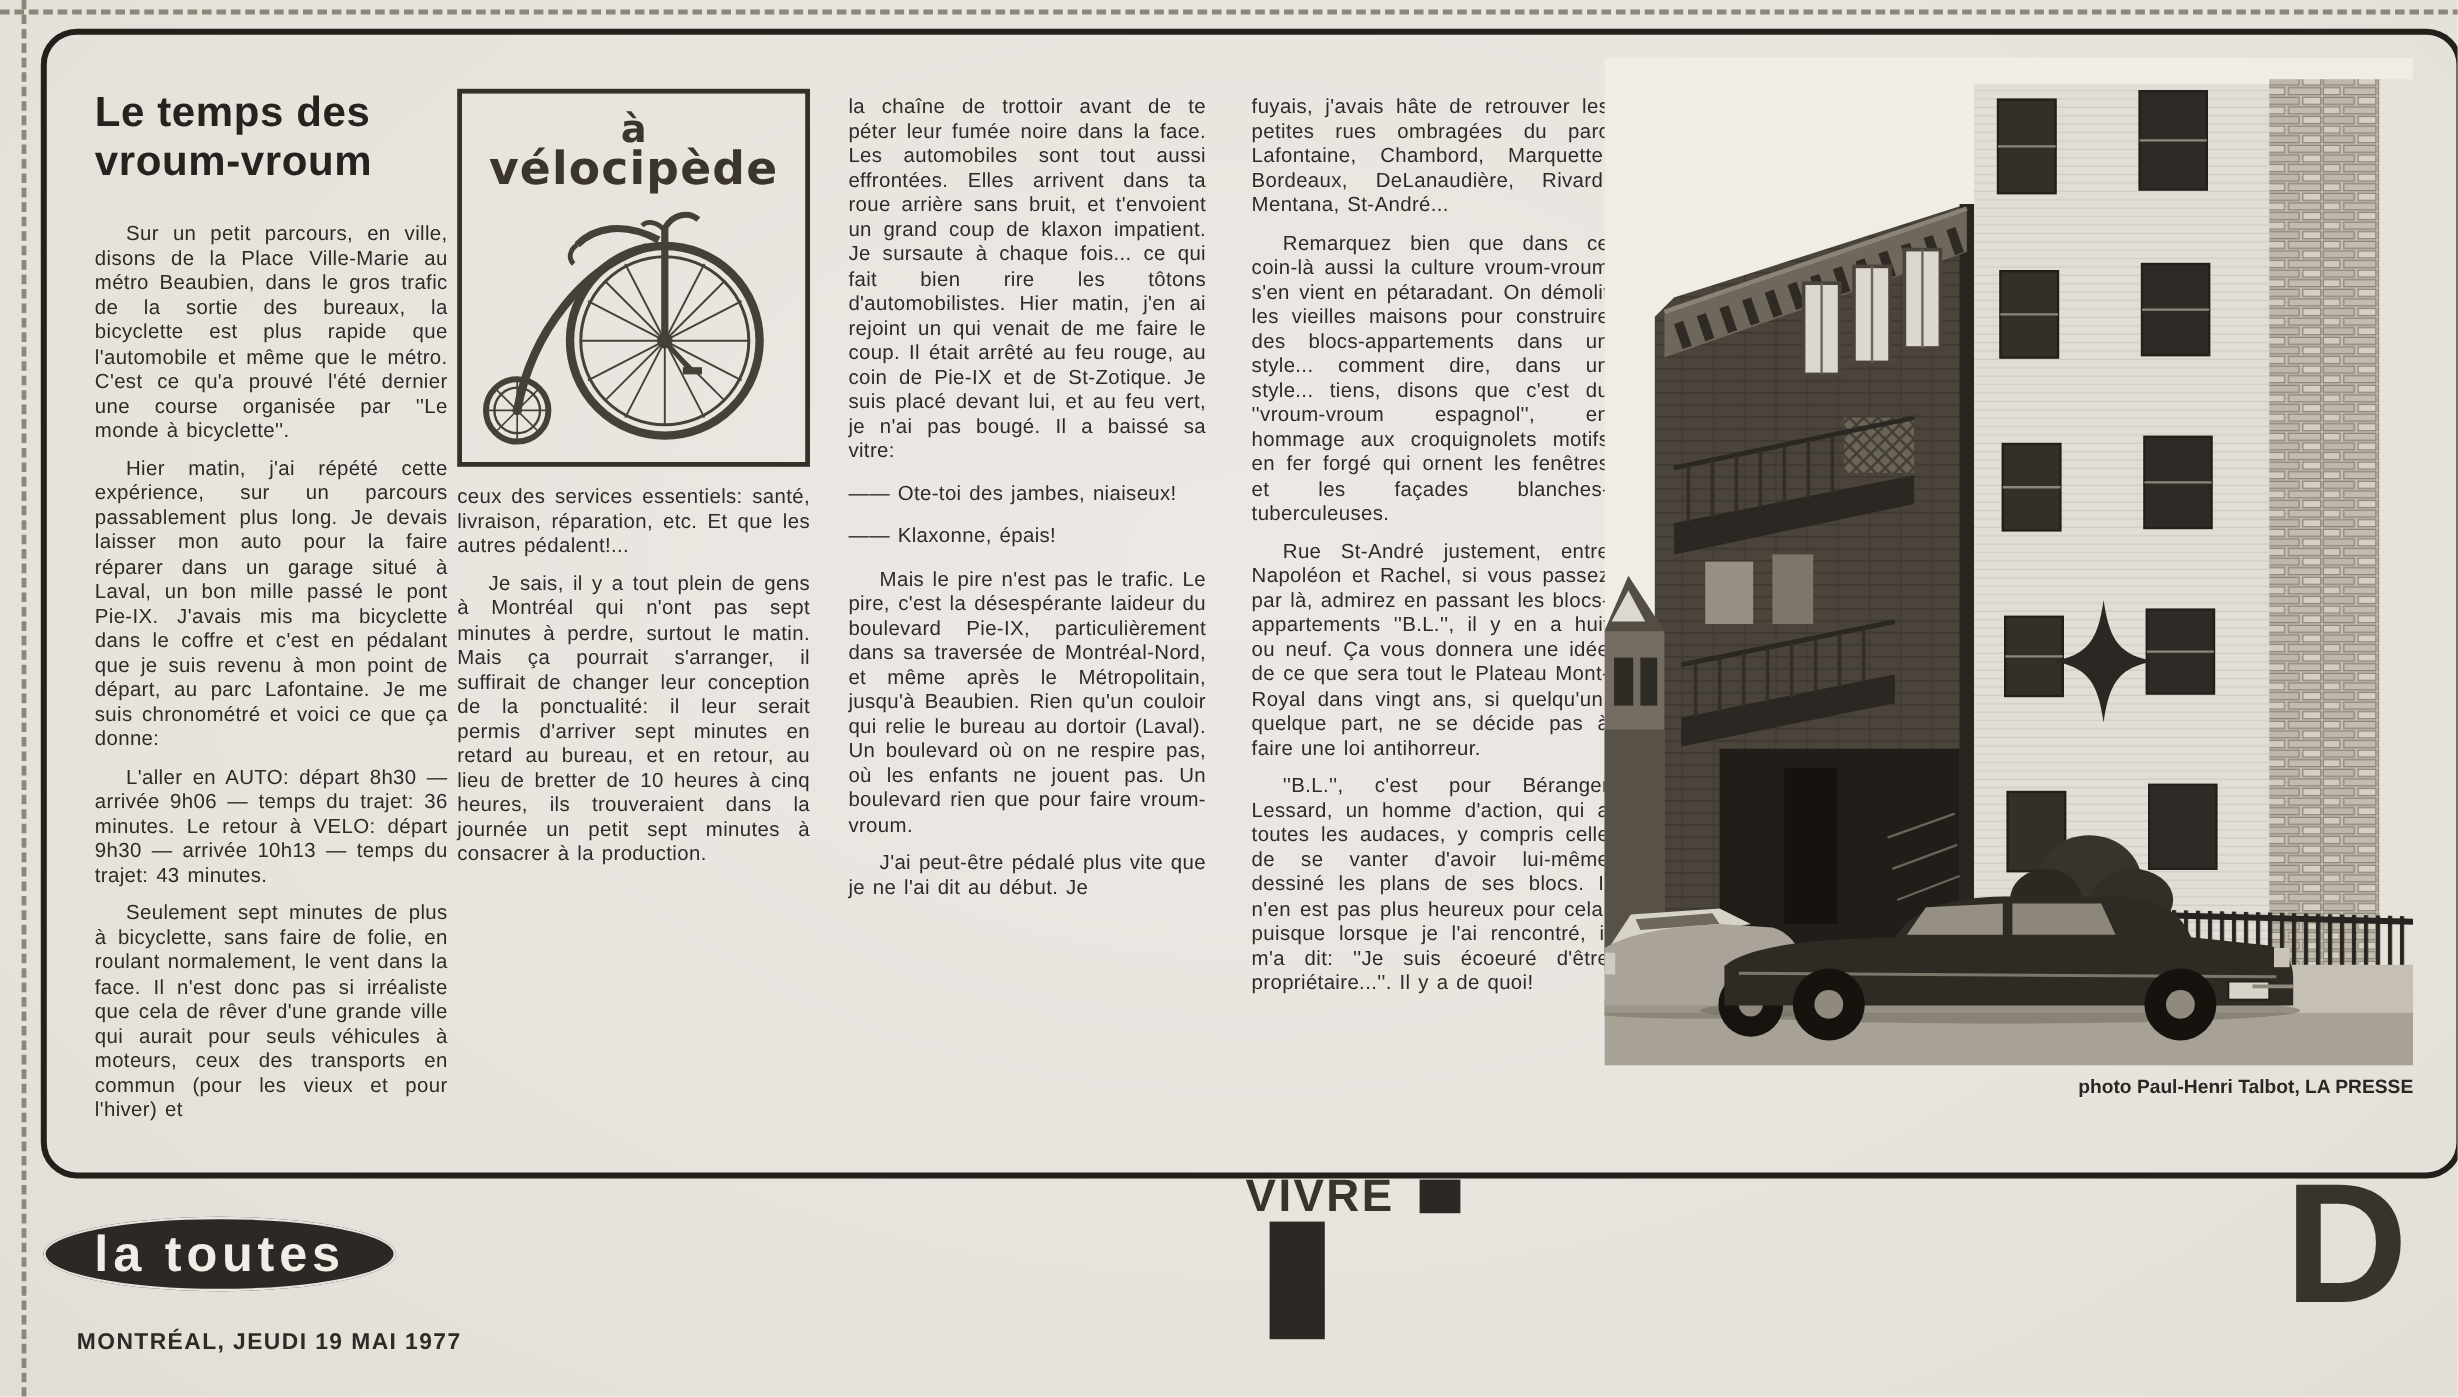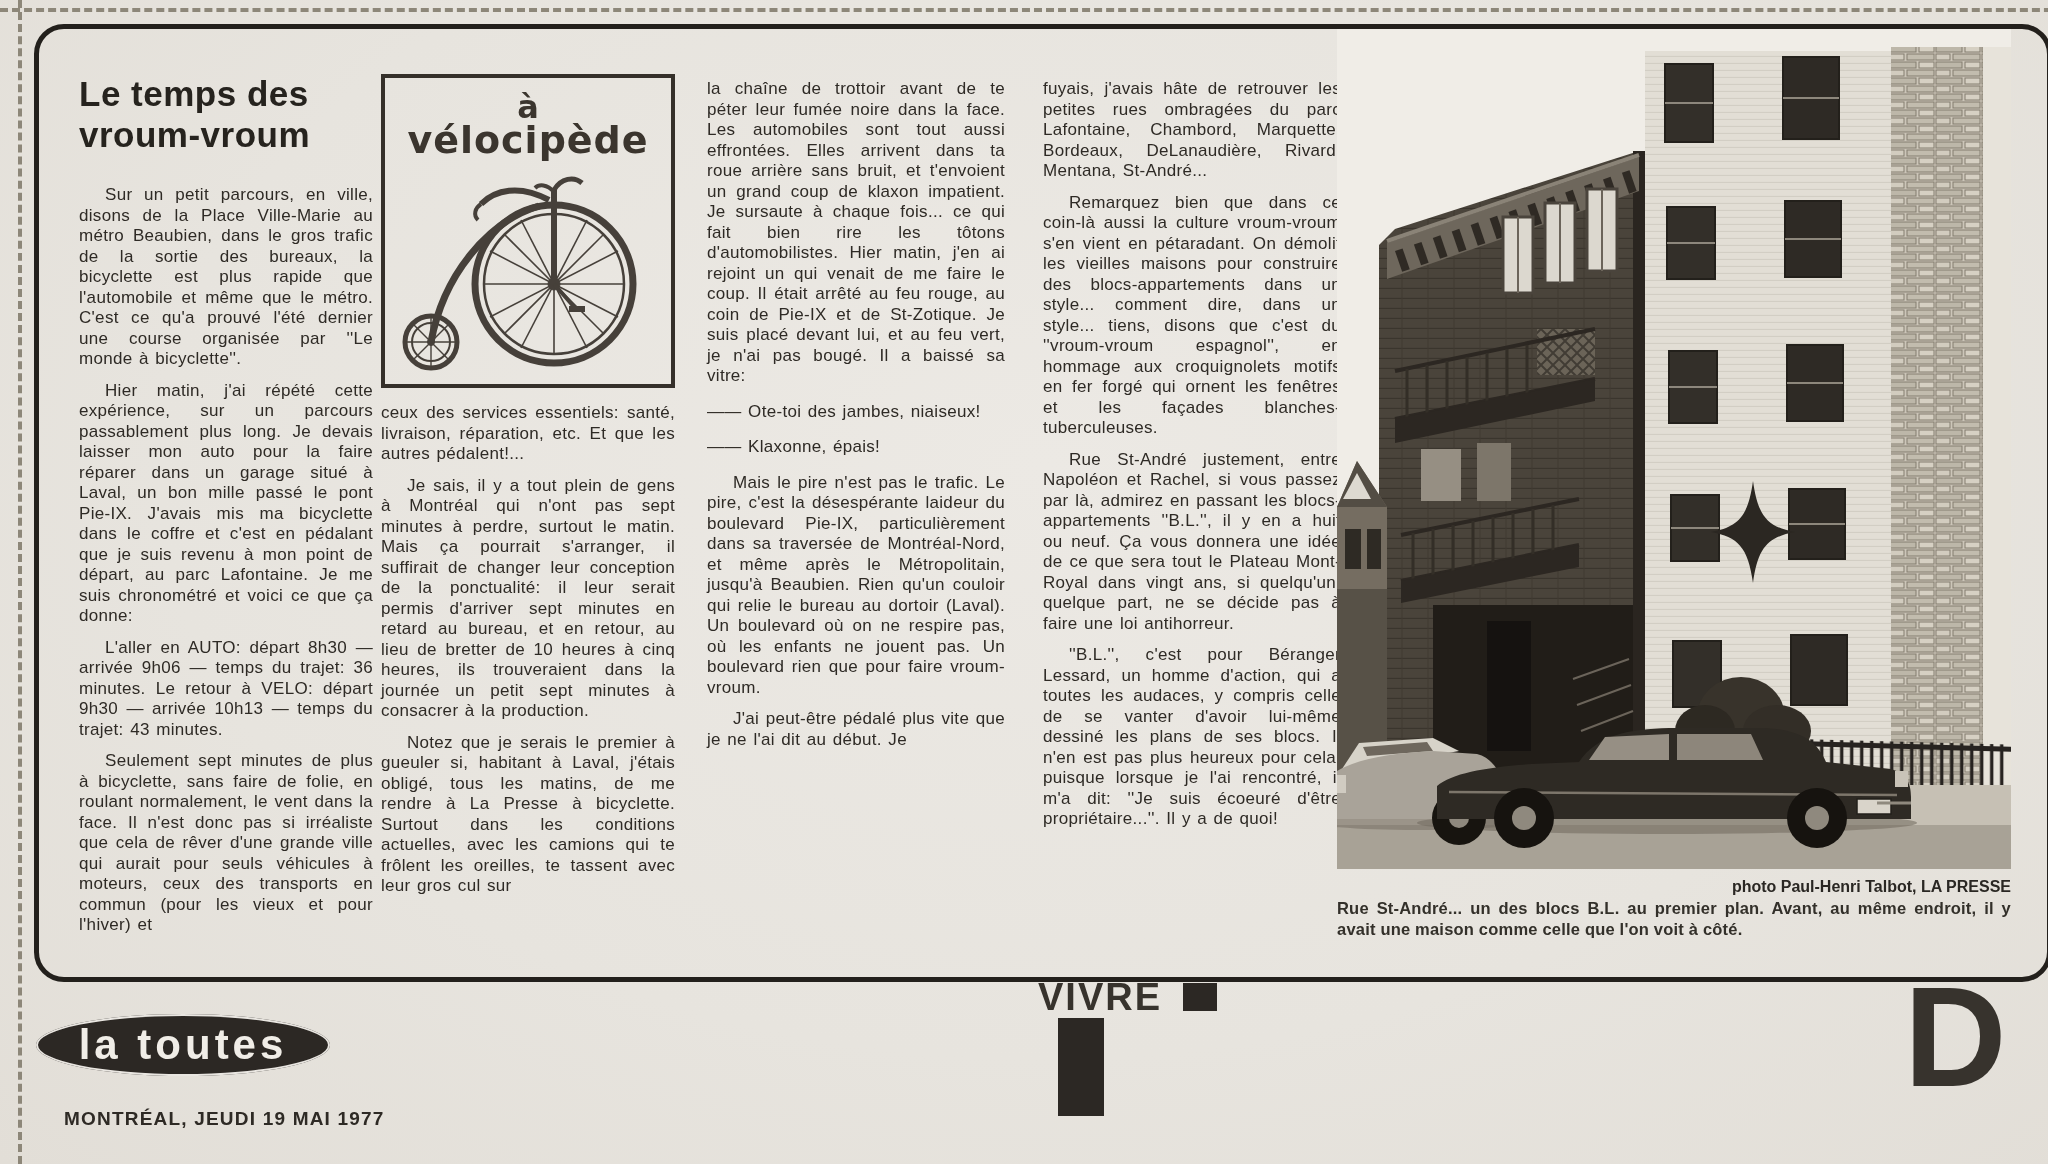--- a/index.html
+++ b/index.html
@@ -19,21 +19,21 @@
     color:#26231e;margin:0 0 30px;}
   .col1{left:40px;top:44px;width:294px;}
   .col2{left:342px;top:45px;width:294px;}
   .col3{left:668px;top:50px;width:298px;}
   .col4{left:1004px;top:50px;width:298px;}
   .logo-box{border:4px solid #35302a;padding:16px 6px 8px;margin-bottom:15px;text-align:center;}
   .logo-line{font-family:"DejaVu Sans",sans-serif;font-weight:bold;color:#3b352e;}
   .ll1{font-size:42px;line-height:38px;letter-spacing:2px;}
   .ll2{font-size:32px;line-height:26px;}
   .ll3{font-size:38px;line-height:40px;letter-spacing:1px;}
-  .photo-wrap{position:absolute;left:1298px;top:0;width:674px;}
+  .photo-wrap{position:absolute;left:1298px;top:19px;width:674px;}
   .photo-credit{text-align:right;font-weight:bold;font-size:16px;margin-top:5px;color:#2a2723;}
   .photo-caption{font-size:16.5px;line-height:21px;font-weight:bold;color:#33302a;
     text-align:justify;margin-top:2px;letter-spacing:.2px;}
   .masthead{position:absolute;left:36px;top:1014px;width:294px;height:62px;background:#2c2824;
     border-radius:50%;display:flex;align-items:center;justify-content:center;
     box-shadow:0 0 0 2px #e9e6e1 inset;}
   .masthead-text{color:#f0ede7;font-weight:bold;font-size:42px;letter-spacing:4px;}
   .dateline{position:absolute;left:64px;top:1108px;font-size:19px;font-weight:bold;
     letter-spacing:1.2px;color:#2e2a25;}
   .section-logo{position:absolute;left:1038px;top:980px;color:#37332d;}
@@ -98,21 +98,20 @@
           <path d="M163,32 C156,24 148,24 144,28" stroke-width="4"></path>
           <path d="M158,40 C128,24 104,30 90,44" stroke-width="6"></path>
           <path d="M90,44 C84,48 82,55 87,60" stroke-width="4"></path>
           <path d="M148,46 C96,62 52,116 40,182" stroke-width="7"></path>
           <line x1="163" y1="124" x2="184" y2="148" stroke-width="4"></line>
           <rect x="178" y="146" width="16" height="6" fill="#46403a" stroke="none"></rect>
         </svg>
       </div>
       <p class="cont">ceux des services essentiels: santé, livraison, réparation, etc. Et que les autres pédalent!...</p>
       <p>Je sais, il y a tout plein de gens à Montréal qui n'ont pas sept minutes à perdre, surtout le matin. Mais ça pourrait s'arranger, il suffirait de changer leur conception de la ponctualité: il leur serait permis d'arriver sept minutes en retard au bureau, et en retour, au lieu de bretter de 10 heures à cinq heures, ils trouveraient dans la journée un petit sept minutes à consacrer à la production.</p>
-      <p>Notez que je serais le premier à gueuler si, habitant à Laval, j'étais obligé, tous les matins, de me rendre à La Presse à bicyclette. Surtout dans les conditions actuelles, avec les camions qui te frôlent les oreilles, te tassent avec leur gros cul sur</p>
     </div>
 
     <div class="col col3">
       <p class="cont">la chaîne de trottoir avant de te péter leur fumée noire dans la face. Les automobiles sont tout aussi effrontées. Elles arrivent dans ta roue arrière sans bruit, et t'envoient un grand coup de klaxon impatient. Je sursaute à chaque fois... ce qui fait bien rire les tôtons d'automobilistes. Hier matin, j'en ai rejoint un qui venait de me faire le coup. Il était arrêté au feu rouge, au coin de Pie-IX et de St-Zotique. Je suis placé devant lui, et au feu vert, je n'ai pas bougé. Il a baissé sa vitre:</p>
       <p class="dlg">—— Ote-toi des jambes, niaiseux!</p>
       <p class="dlg">—— Klaxonne, épais!</p>
       <p>Mais le pire n'est pas le trafic. Le pire, c'est la désespérante laideur du boulevard Pie-IX, particulièrement dans sa traversée de Montréal-Nord, et même après le Métropolitain, jusqu'à Beaubien. Rien qu'un couloir qui relie le bureau au dortoir (Laval). Un boulevard où on ne respire pas, où les enfants ne jouent pas. Un boulevard rien que pour faire vroum-vroum.</p>
       <p>J'ai peut-être pédalé plus vite que je ne l'ai dit au début. Je</p>
     </div>
 
@@ -297,21 +296,20 @@
         <line x1="112" y1="763" x2="560" y2="766" stroke="#7d766b" stroke-width="2.5"></line>
         <rect x="558" y="742" width="13" height="16" fill="#c9c3b8"></rect>
         <rect x="520" y="770" width="34" height="15" fill="#d9d4ca" stroke="#23201b" stroke-width="1.5"></rect>
         <line x1="540" y1="774" x2="574" y2="774" stroke="#8f897e" stroke-width="3"></line>
         <circle cx="187" cy="789" r="30" fill="#16130f"></circle>
         <circle cx="187" cy="789" r="12" fill="#8f897e"></circle>
         <circle cx="480" cy="789" r="30" fill="#16130f"></circle>
         <circle cx="480" cy="789" r="12" fill="#8f897e"></circle>
       </svg>
       <div class="photo-credit">photo Paul-Henri Talbot, LA PRESSE</div>
-      <div class="photo-caption">Rue St-André... un des blocs B.L. au premier plan. Avant, au même endroit, il y avait une maison comme celle que l'on voit à côté.</div>
     </div>
   </div>
 
   <div class="masthead">
     <span class="masthead-text">la toutes</span>
   </div>
   <div class="dateline">MONTRÉAL, JEUDI 19 MAI 1977</div>
 
   <div class="section-logo">
     <div class="kicker-row">

